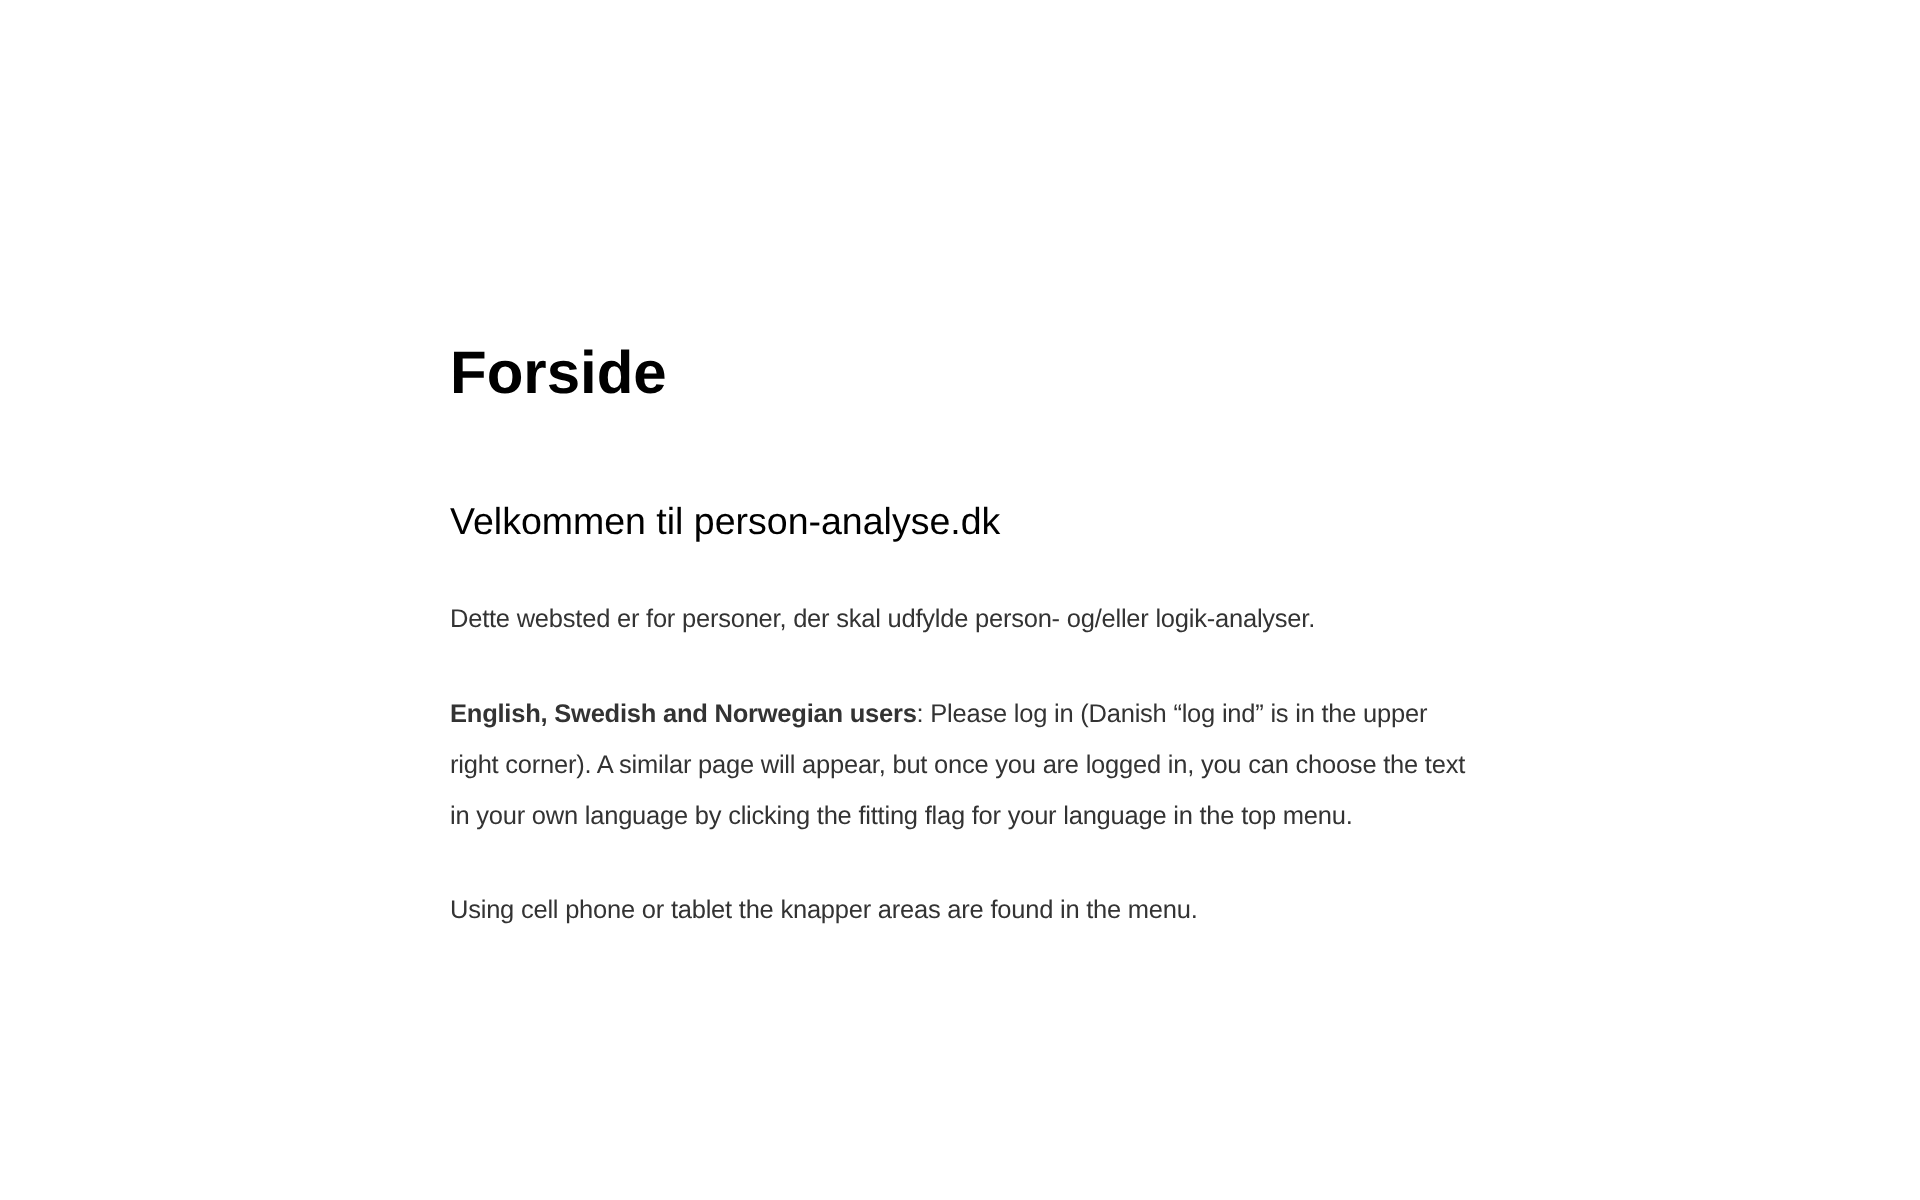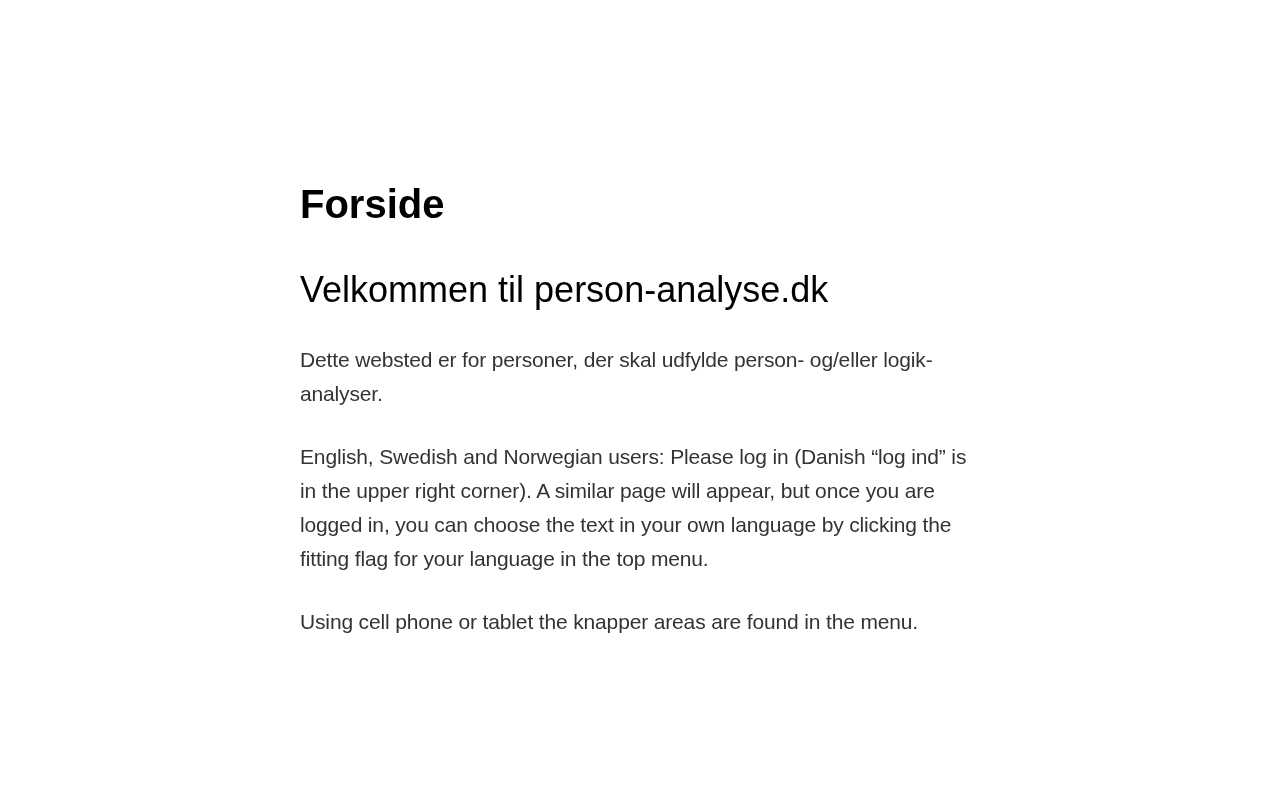--- a/index.html
+++ b/index.html
@@ -17,38 +17,39 @@
     margin: 0 auto;
     padding-top: 181px;
     color: var(--body-color, #333333);
   }
   h1 {
     font-size: 40px;
     font-weight: 700;
     line-height: 1.15;
     color: var(--heading-color, #000000);
     letter-spacing: 0;
+    margin-top: 45px;
   }
   h2 {
-    font-size: 36px;
+    font-size: 25px;
     font-weight: 400;
     line-height: 1.15;
     color: var(--heading-color, #000000);
-    margin-top: 42px;
+    margin-top: 62px;
     margin-bottom: 33px;
   }
   p {
-    font-size: 21px;
+    font-size: 17px;
     line-height: 34px;
     letter-spacing: -0.15px;
     margin-bottom: 29px;
     color: var(--body-color, #333333);
   }
   p.bold, strong {
-    font-weight: 400;
+    font-weight: 700;
   }
 </style>
 </head>
 <body style="background: rgb(255, 255, 255);">
 
 <main class="page">
   <h1>Forside</h1>
 
   <h2>Velkommen til person-analyse.dk</h2>
 

